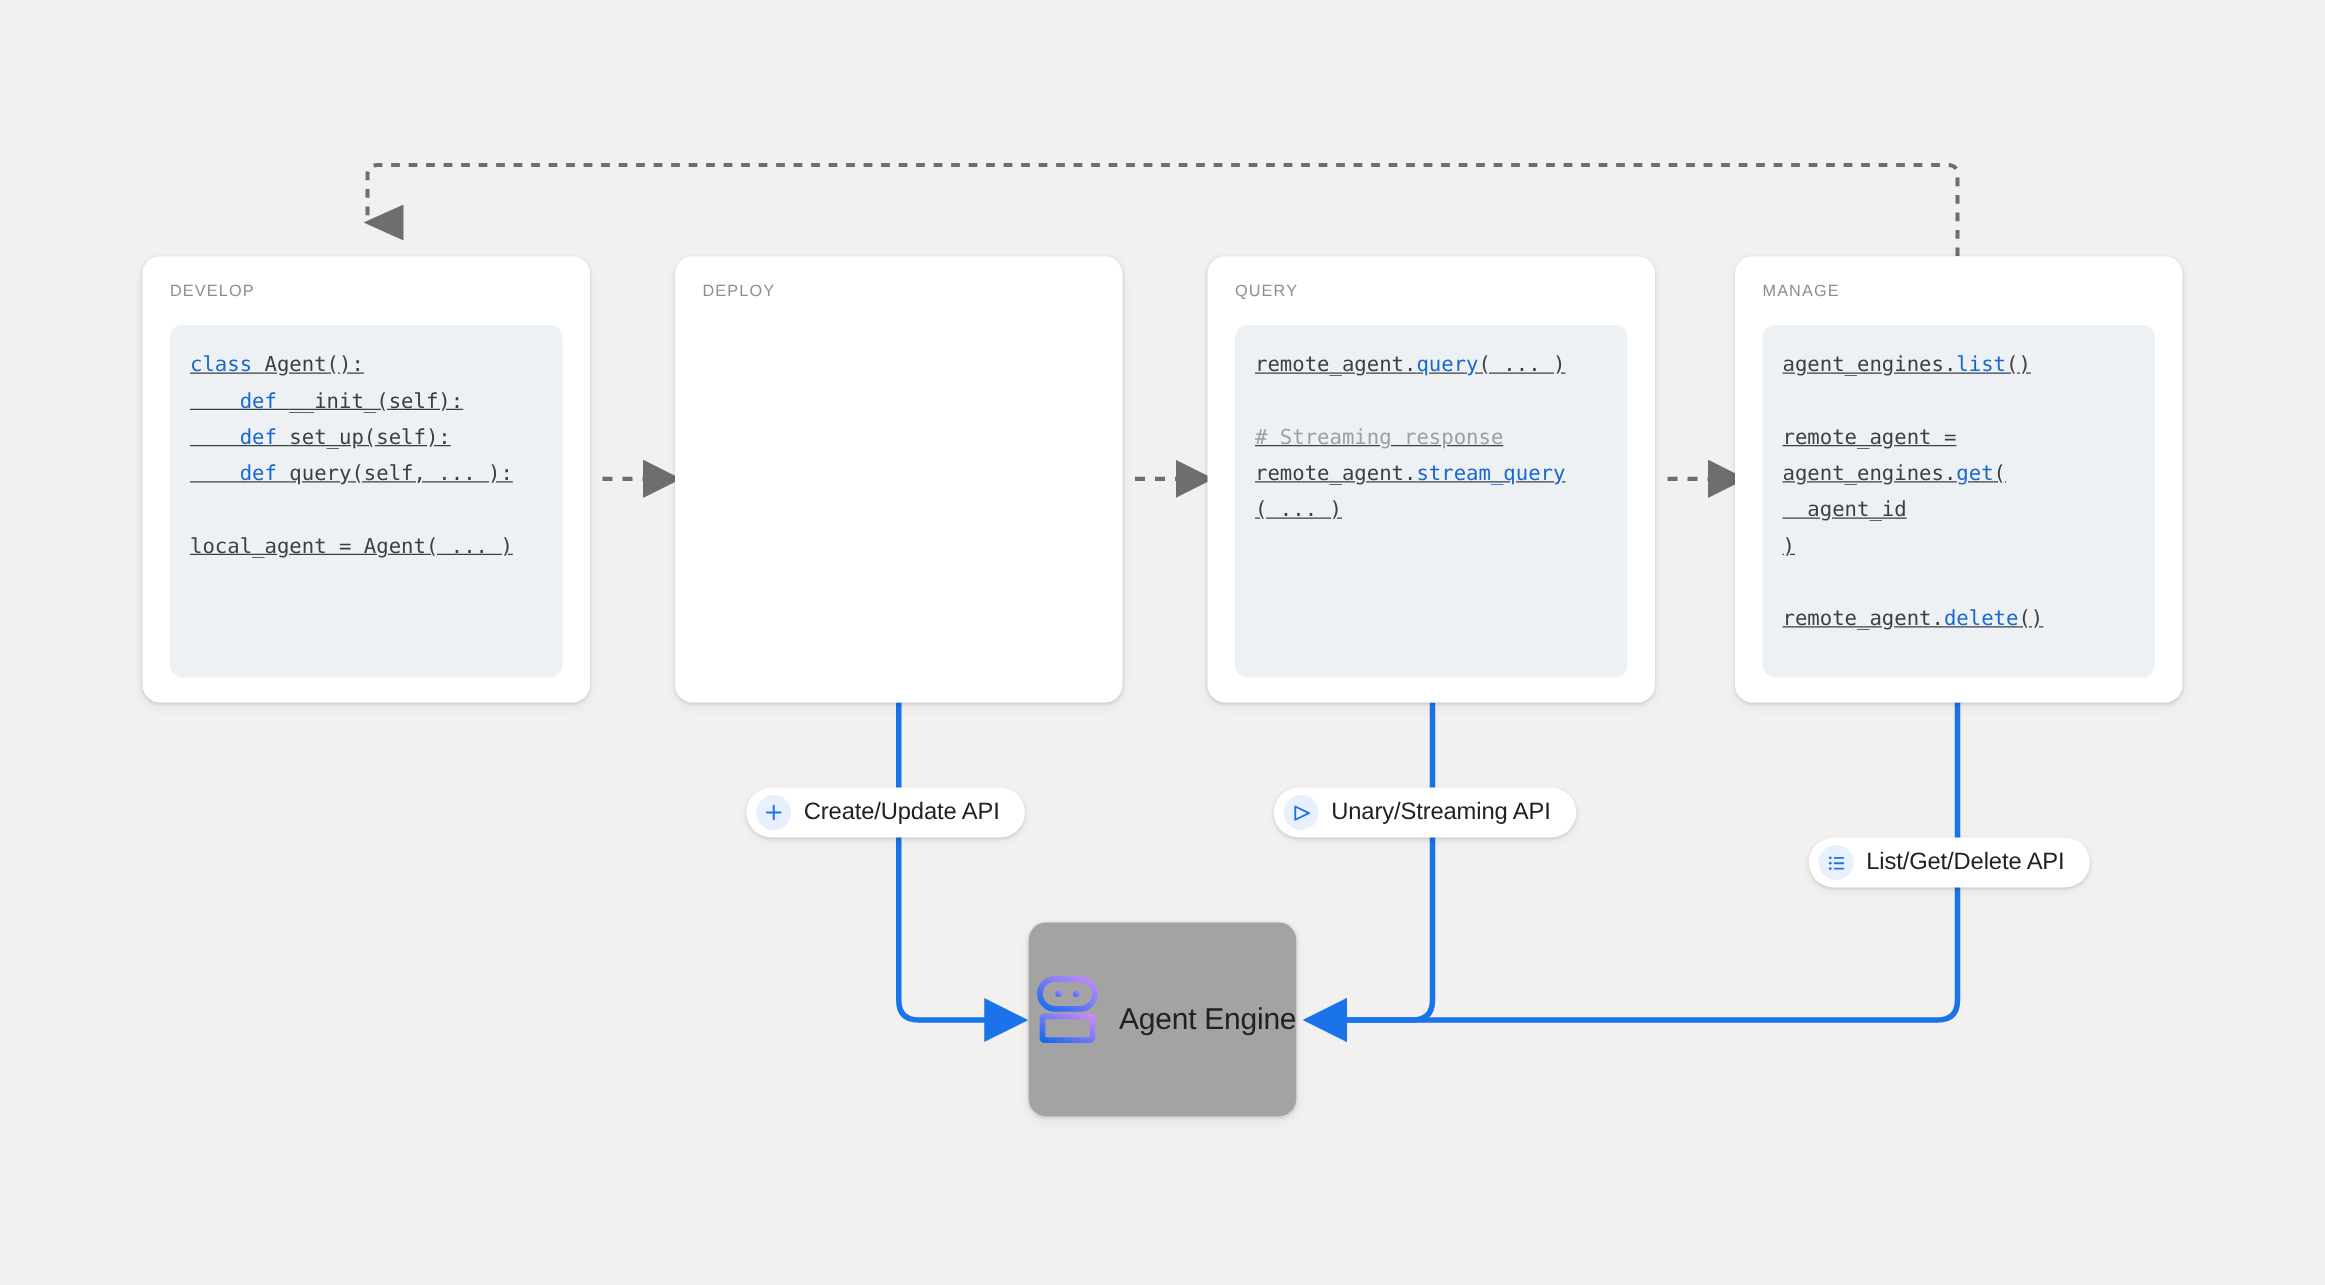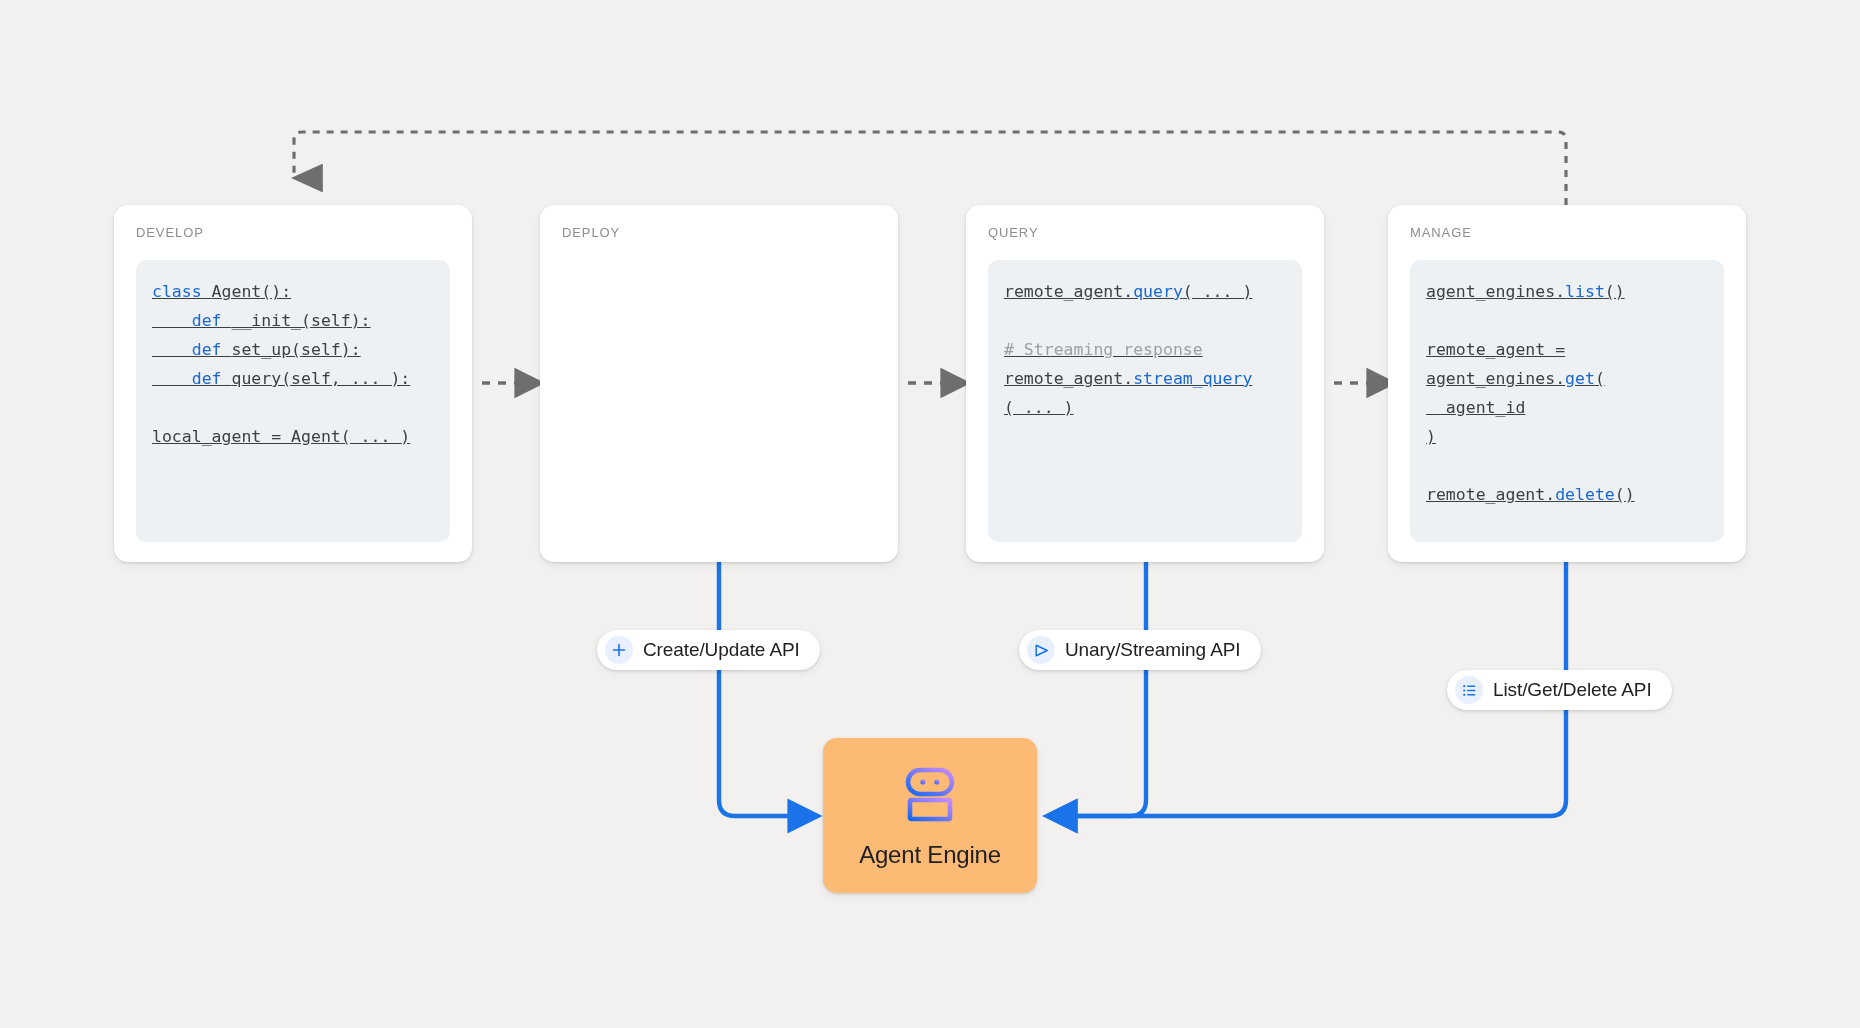--- a/index.html
+++ b/index.html
@@ -70,25 +70,25 @@
     margin-right:10px;flex:0 0 auto;
   }
   .pill-label{
     font-size:19px;color:#202124;letter-spacing:-.1px;
   }
 
   
   #agent-engine{
     position:absolute;
     left:823px;top:738px;width:214px;height:155px;
-    background:#fdba74;
+    background:#a3a3a3;
     border-radius:14px;
     box-shadow:0 1px 3px rgba(0,0,0,.13), 0 4px 10px rgba(0,0,0,.05);
-    display:flex;flex-direction:column;
-    align-items:center;justify-content:center;
+    display:flex;flex-direction:row;
+    align-items:center;justify-content:space-between;
   }
   #agent-engine .ae-icon{margin-top:4px;margin-bottom:14px;}
   #agent-engine .ae-label{
     font-size:24px;color:#202124;letter-spacing:-.2px;
   }
 </style>
 </head>
 <body>
 
 <div id="stage">

